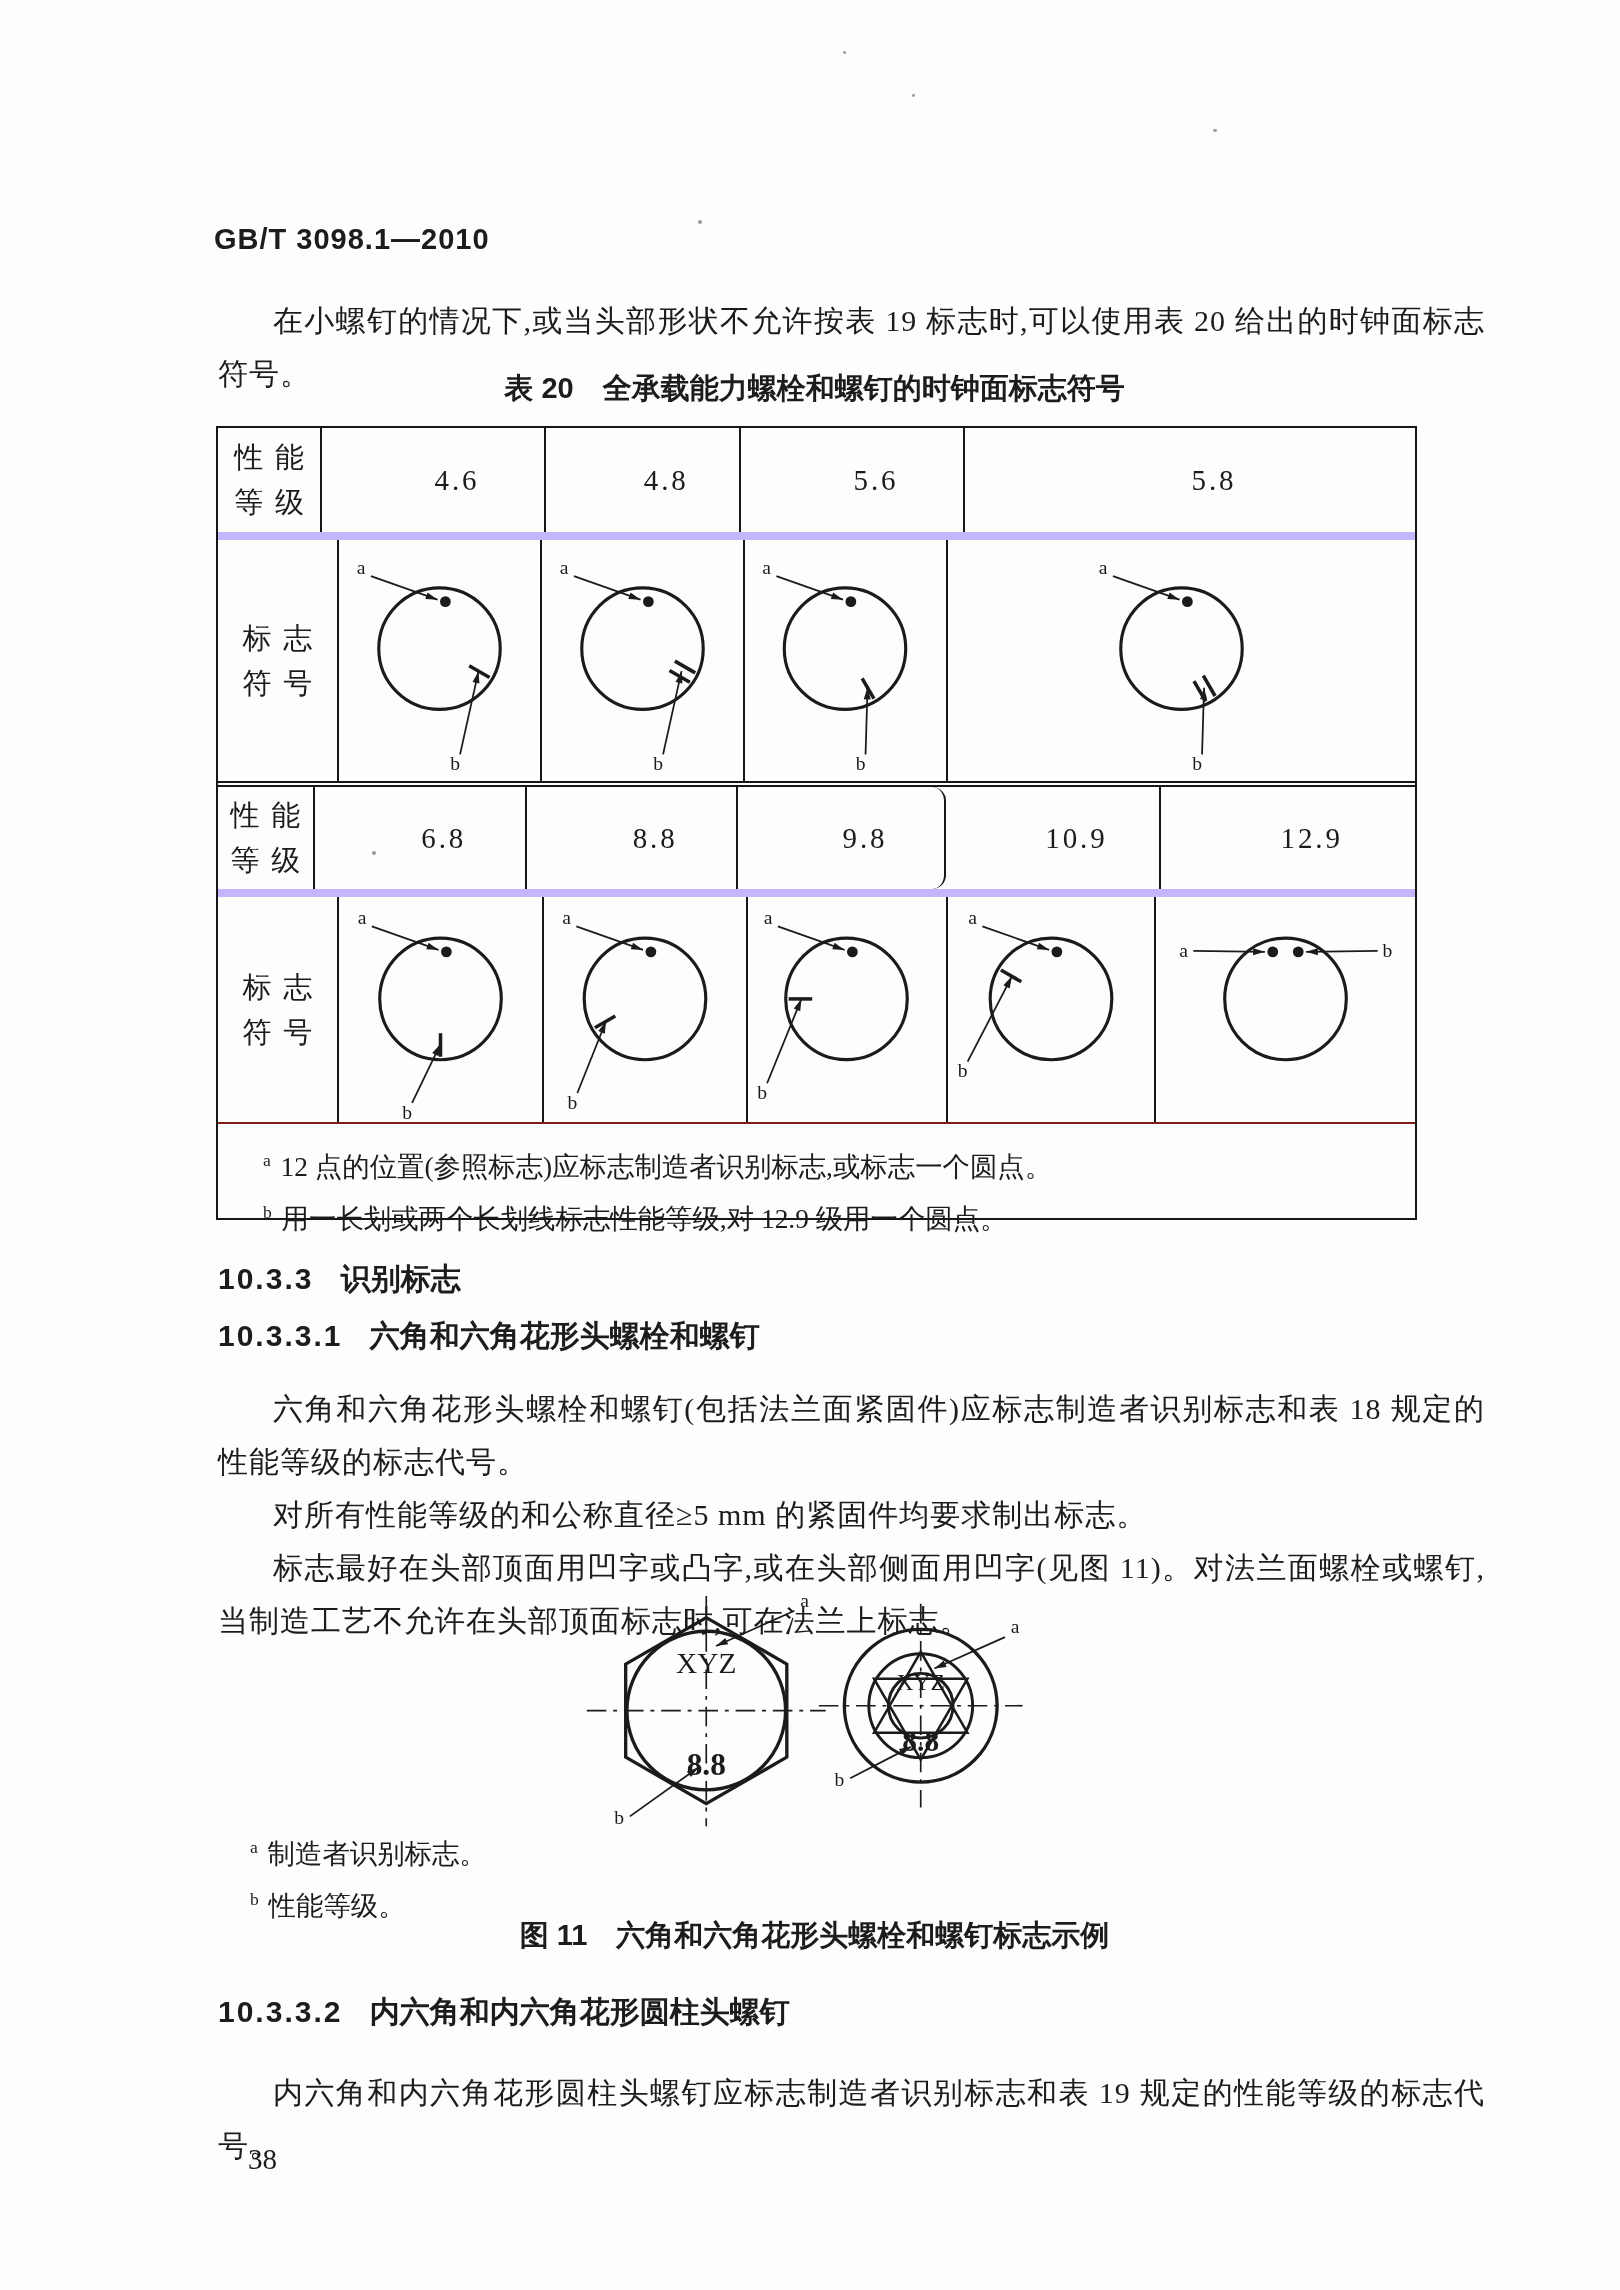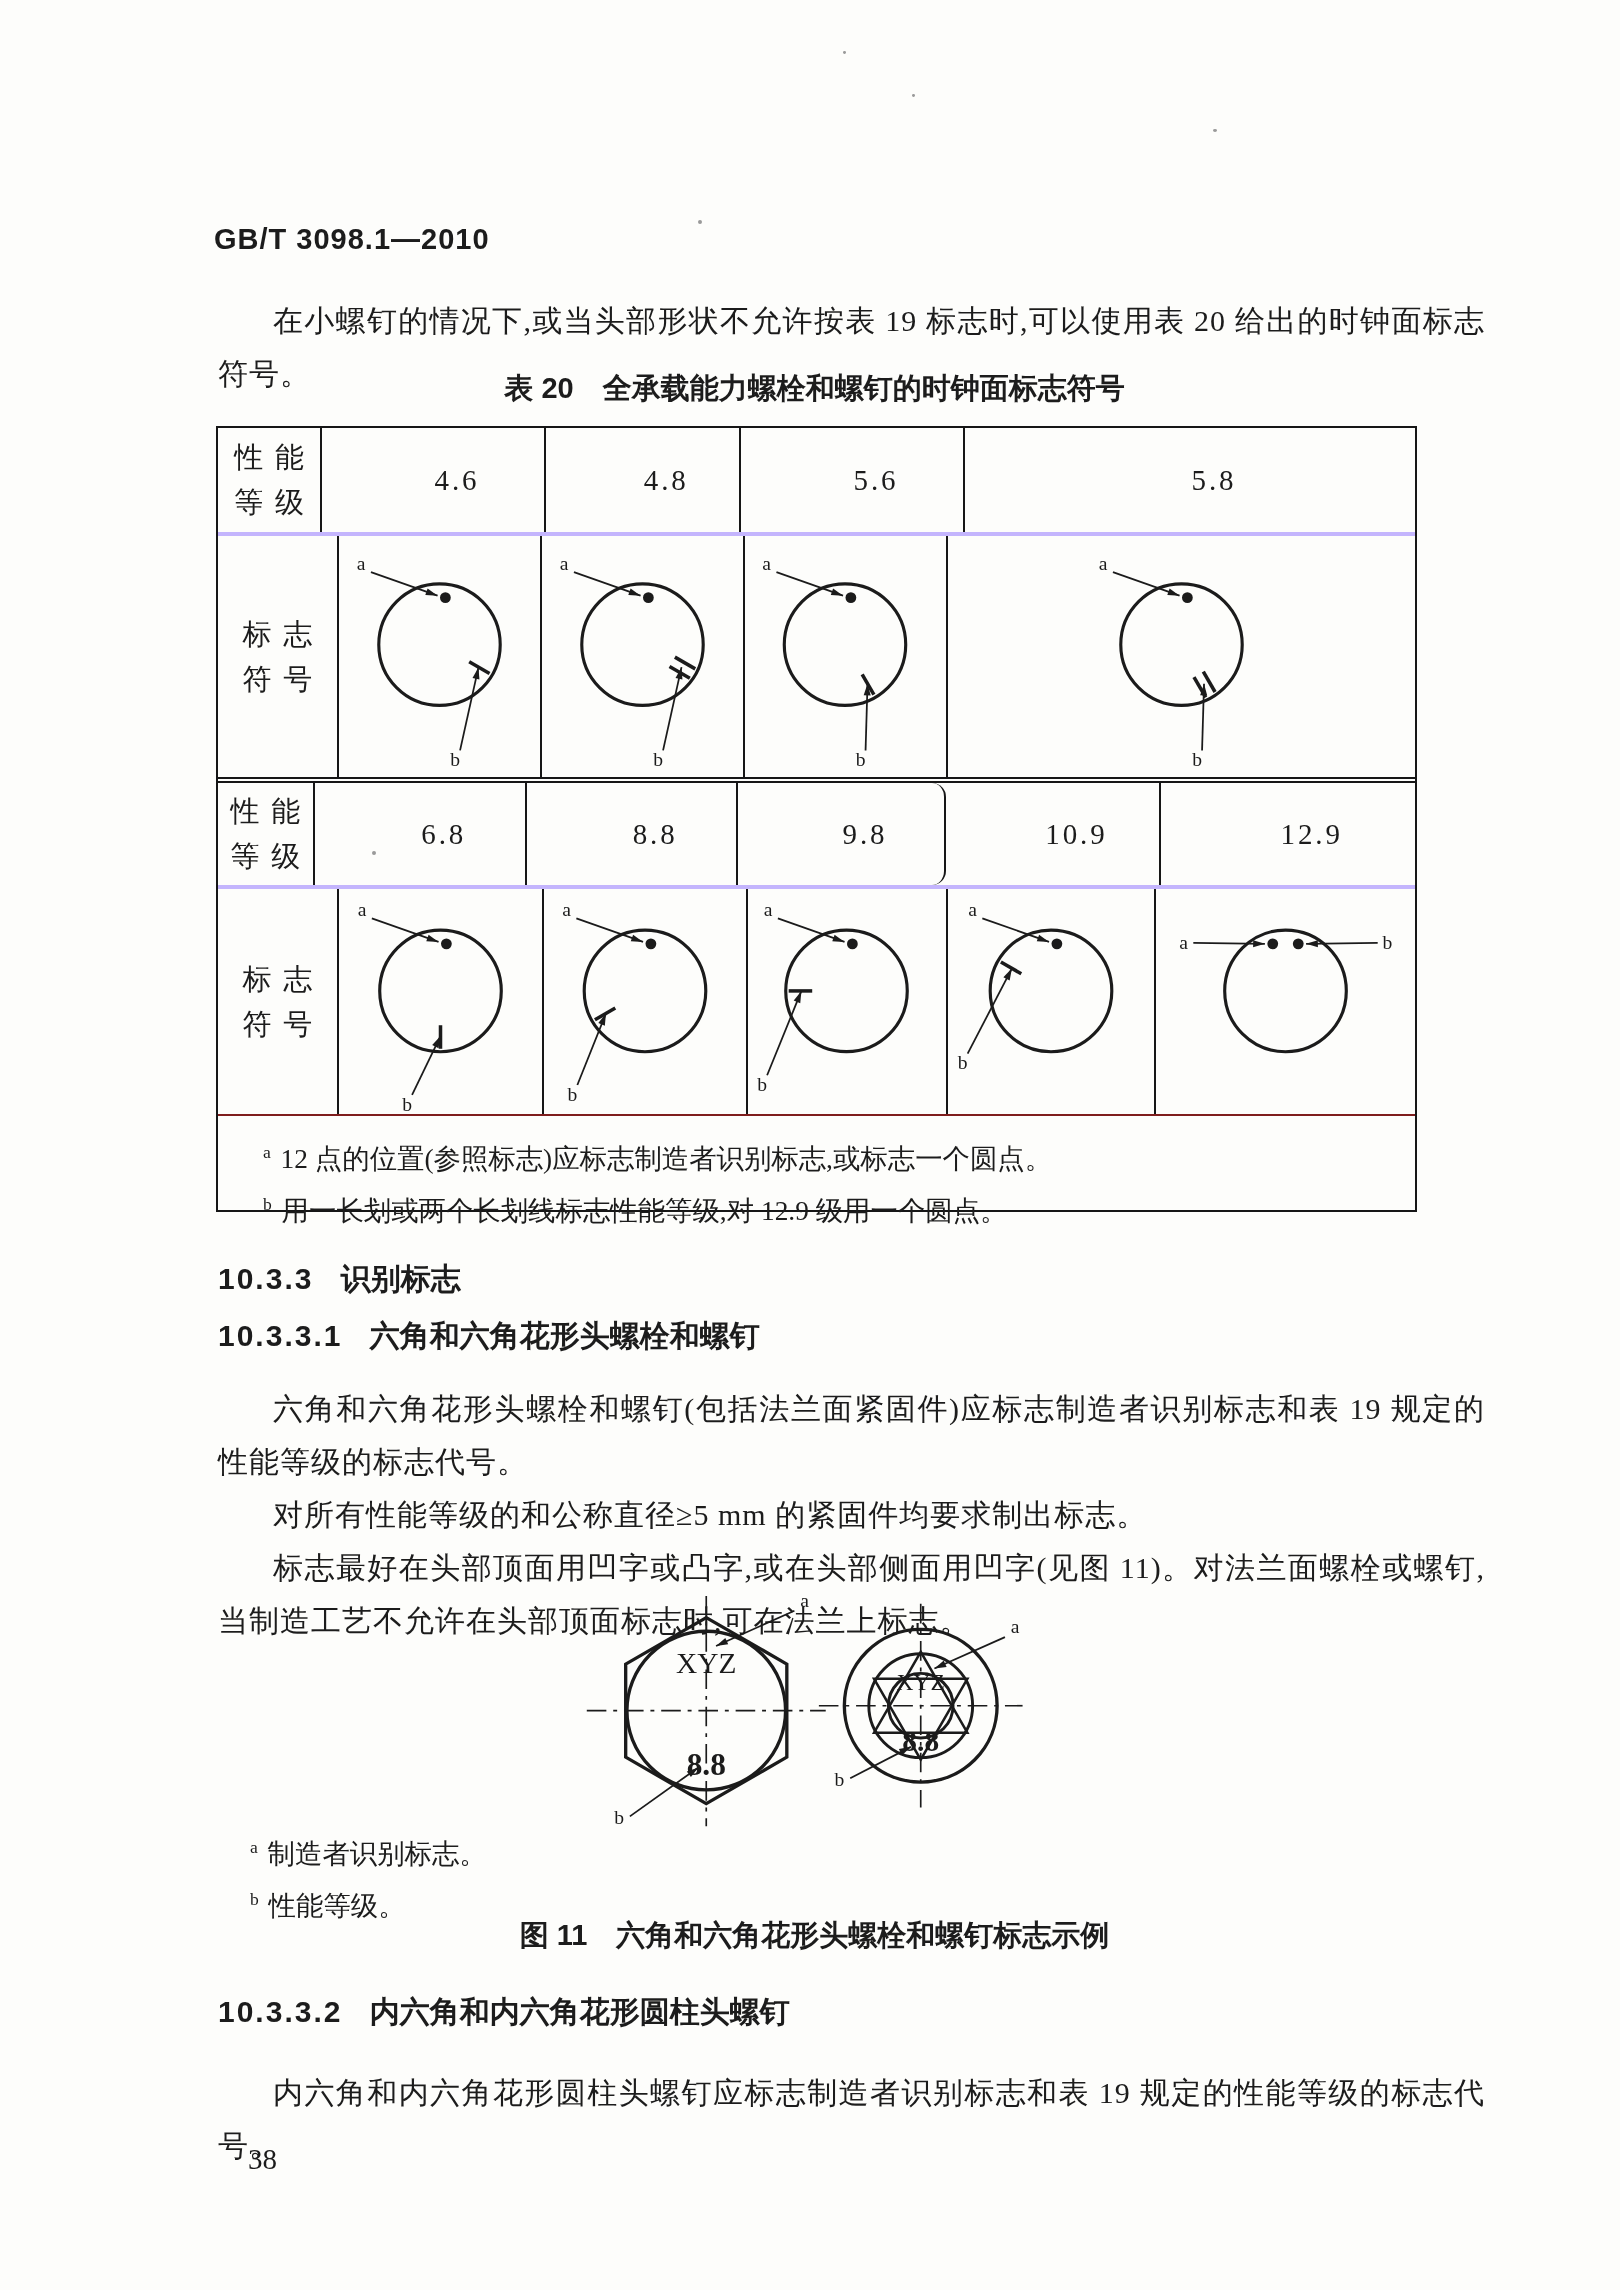--- a/index.html
+++ b/index.html
@@ -12,21 +12,21 @@
   .abs{position:absolute;}
   .std-code{font-family:"Liberation Sans","DejaVu Sans",sans-serif;font-weight:bold;font-size:29px;letter-spacing:1px;}
   .body-text{font-size:30px;line-height:53px;letter-spacing:1px;text-align:justify;}
   .indent{text-indent:55px;}
   .tbl-title,.fig-caption{font-family:"Liberation Sans","DejaVu Sans",sans-serif;font-weight:bold;font-size:29px;text-align:center;}
   .heading{font-family:"Liberation Sans","DejaVu Sans",sans-serif;font-weight:bold;font-size:30px;}
   .heading .num{margin-right:27.4px;letter-spacing:2px;}
   
   .t20{border:2.5px solid #161616;background:#fdfdfb;}
   .t-row{display:flex;}
-  .t-row.rule-bottom{border-bottom:4px solid #c4b5fd;}
+  .t-row.rule-bottom{border-bottom:8px solid #c4b5fd;}
   .t-row.rule-double{border-top:6.9px double #161616;}
   .t-row.rule-top{border-top:2px solid #7f1d1d;}
   .cell{border-right:2px solid #161616;display:flex;align-items:center;justify-content:center;box-sizing:border-box;}
   .cell:last-child{border-right:none;}
   .cell.lbl{flex-direction:column;font-size:29px;line-height:45px;letter-spacing:11.8px;text-indent:11.8px;}
   .cell.grade{font-size:29px;letter-spacing:2.9px;font-family:"Liberation Serif",serif;margin-left:48px;}
   .fn-cell{padding:13.7px 0 0 45px;font-size:27.4px;line-height:45px;}
   .fn-cell sup{font-size:17.6px;margin-right:9.8px;}
   svg text{font-family:"Liberation Serif",serif;}
   .speck{position:absolute;background:#9a9a9a;border-radius:50%;}
@@ -208,21 +208,21 @@
 </div>
 
 <div class="abs heading" style="left:218px;top:1259px;">
   <span class="num">10.3.3</span><span>识别标志</span>
 </div>
 <div class="abs heading" style="left:218px;top:1316px;">
   <span class="num">10.3.3.1</span><span>六角和六角花形头螺栓和螺钉</span>
 </div>
 
 <div class="abs body-text" style="left:218px;top:1382px;width:1267px;">
-  <div class="indent">六角和六角花形头螺栓和螺钉(包括法兰面紧固件)应标志制造者识别标志和表 19 规定的性能等级的标志代号。</div>
+  <div class="indent">六角和六角花形头螺栓和螺钉(包括法兰面紧固件)应标志制造者识别标志和表 18 规定的性能等级的标志代号。</div>
   <div class="indent">对所有性能等级的和公称直径≥5 mm 的紧固件均要求制出标志。</div>
   <div class="indent">标志最好在头部顶面用凹字或凸字,或在头部侧面用凹字(见图 11)。对法兰面螺栓或螺钉,当制造工艺不允许在头部顶面标志时,可在法兰上标志。</div>
 </div>
 
 <svg id="fig11" class="abs" style="left:529px;top:1596px;" width="568" height="240" viewBox="0 0 580 245">
     <polygon points="181,22 98.72758664047835,69.49999999999997 98.72758664047831,164.49999999999997 180.99999999999997,212 263.27241335952164,164.50000000000006 263.2724133595217,69.5" fill="none" stroke="#1b1b1b" stroke-width="3.4"></polygon>
     <circle cx="181" cy="117" r="81" fill="none" stroke="#1b1b1b" stroke-width="3.4"></circle>
     <line x1="59" y1="117" x2="303" y2="117" stroke="#1b1b1b" stroke-width="1.7" stroke-dasharray="20 7 4 7"></line>
     <line x1="181" y1="-1" x2="181" y2="235" stroke="#1b1b1b" stroke-width="1.7" stroke-dasharray="20 7 4 7"></line>
     <text x="181" y="79" font-size="30" text-anchor="middle" fill="#1b1b1b">XYZ</text>

